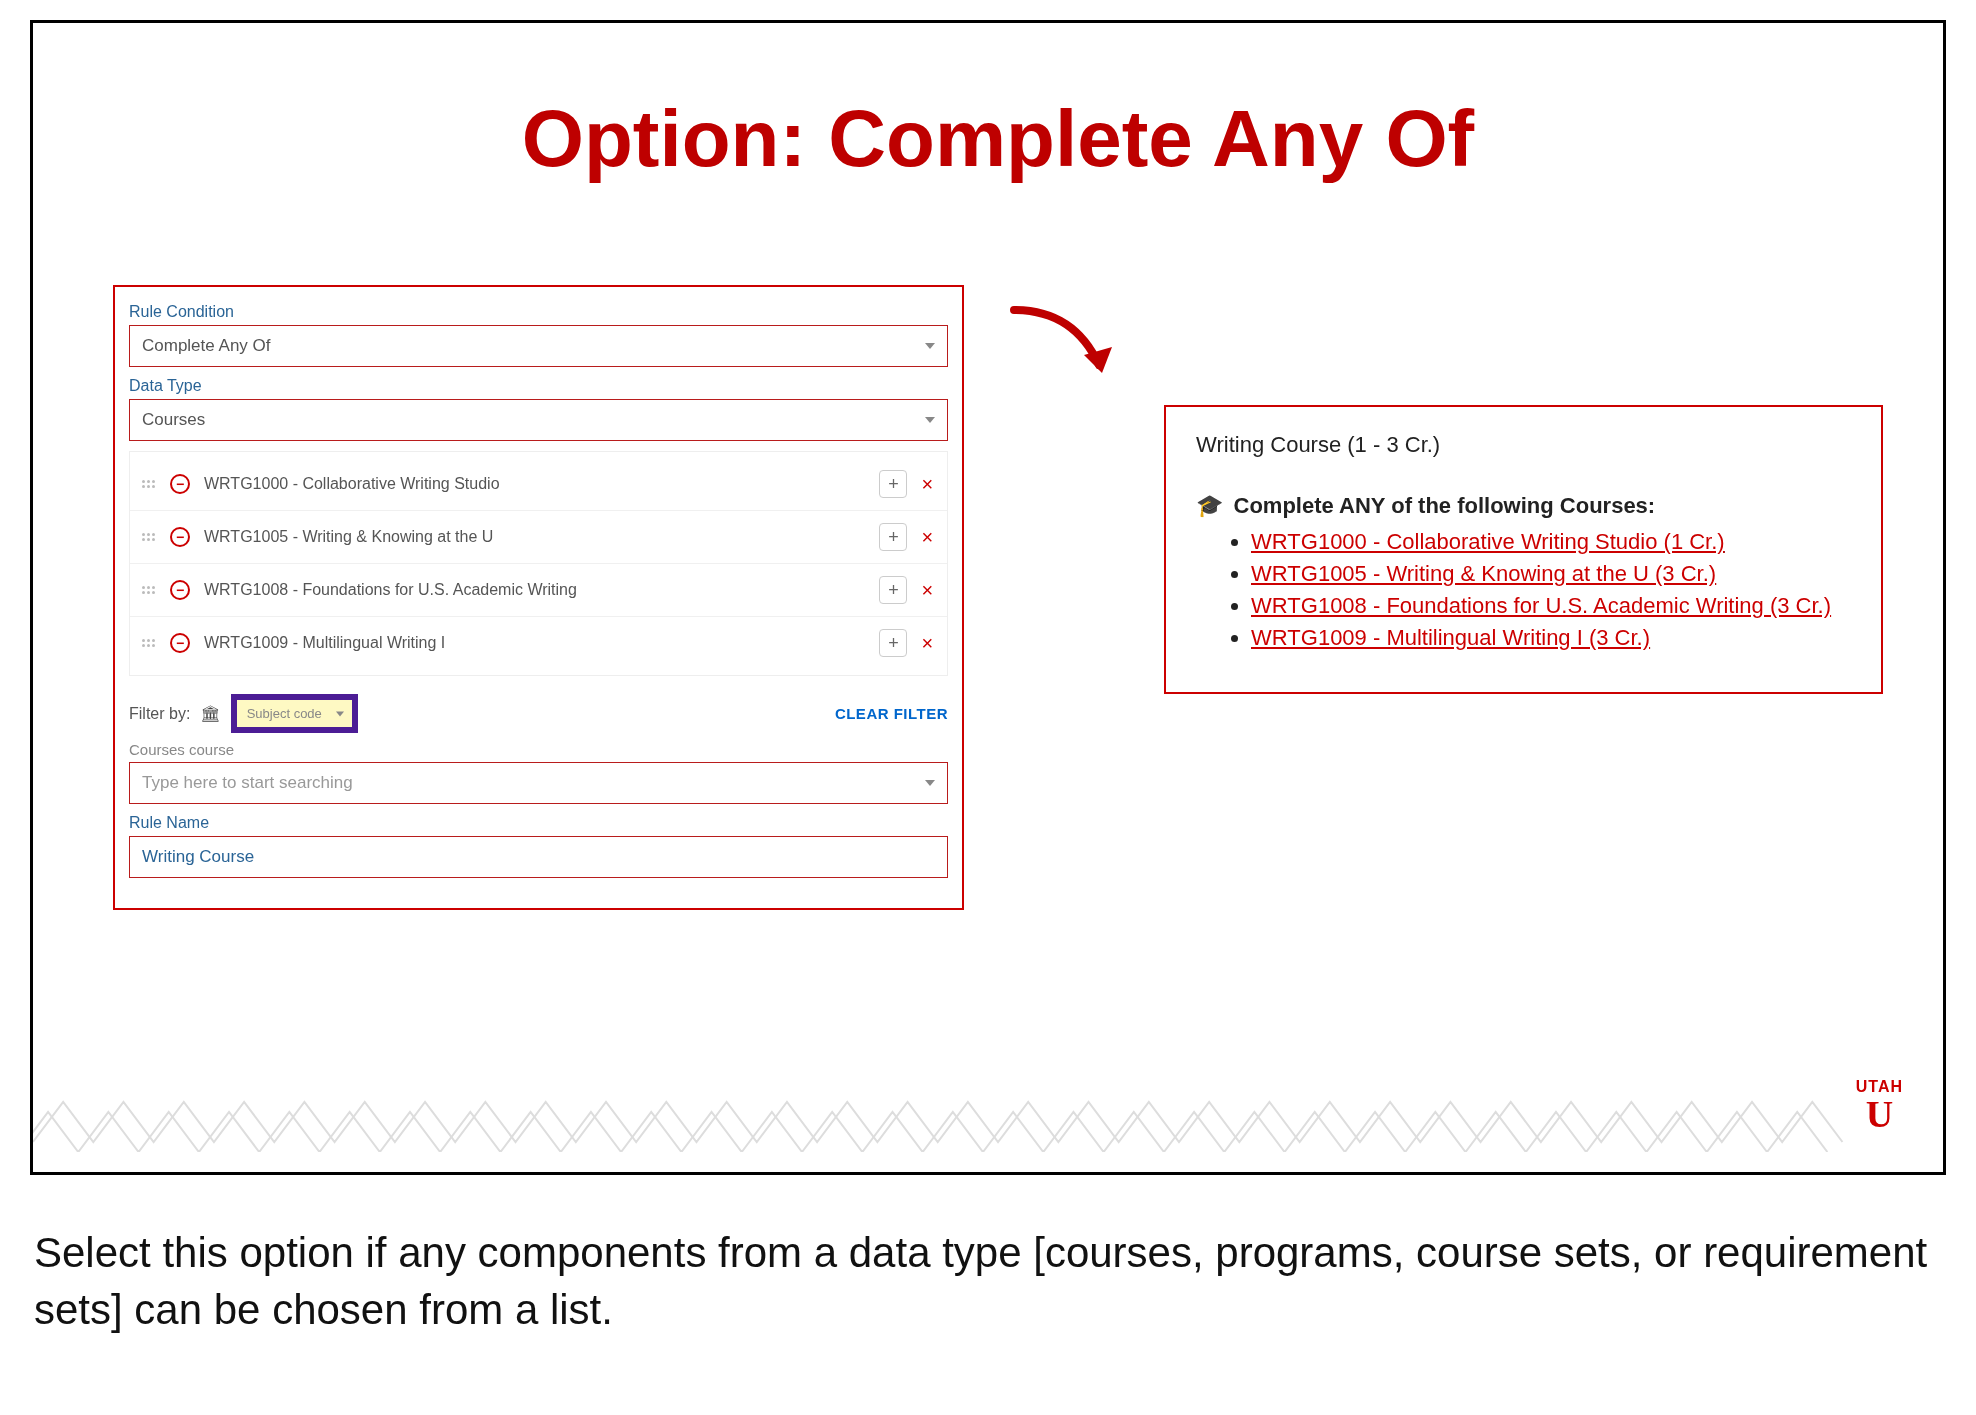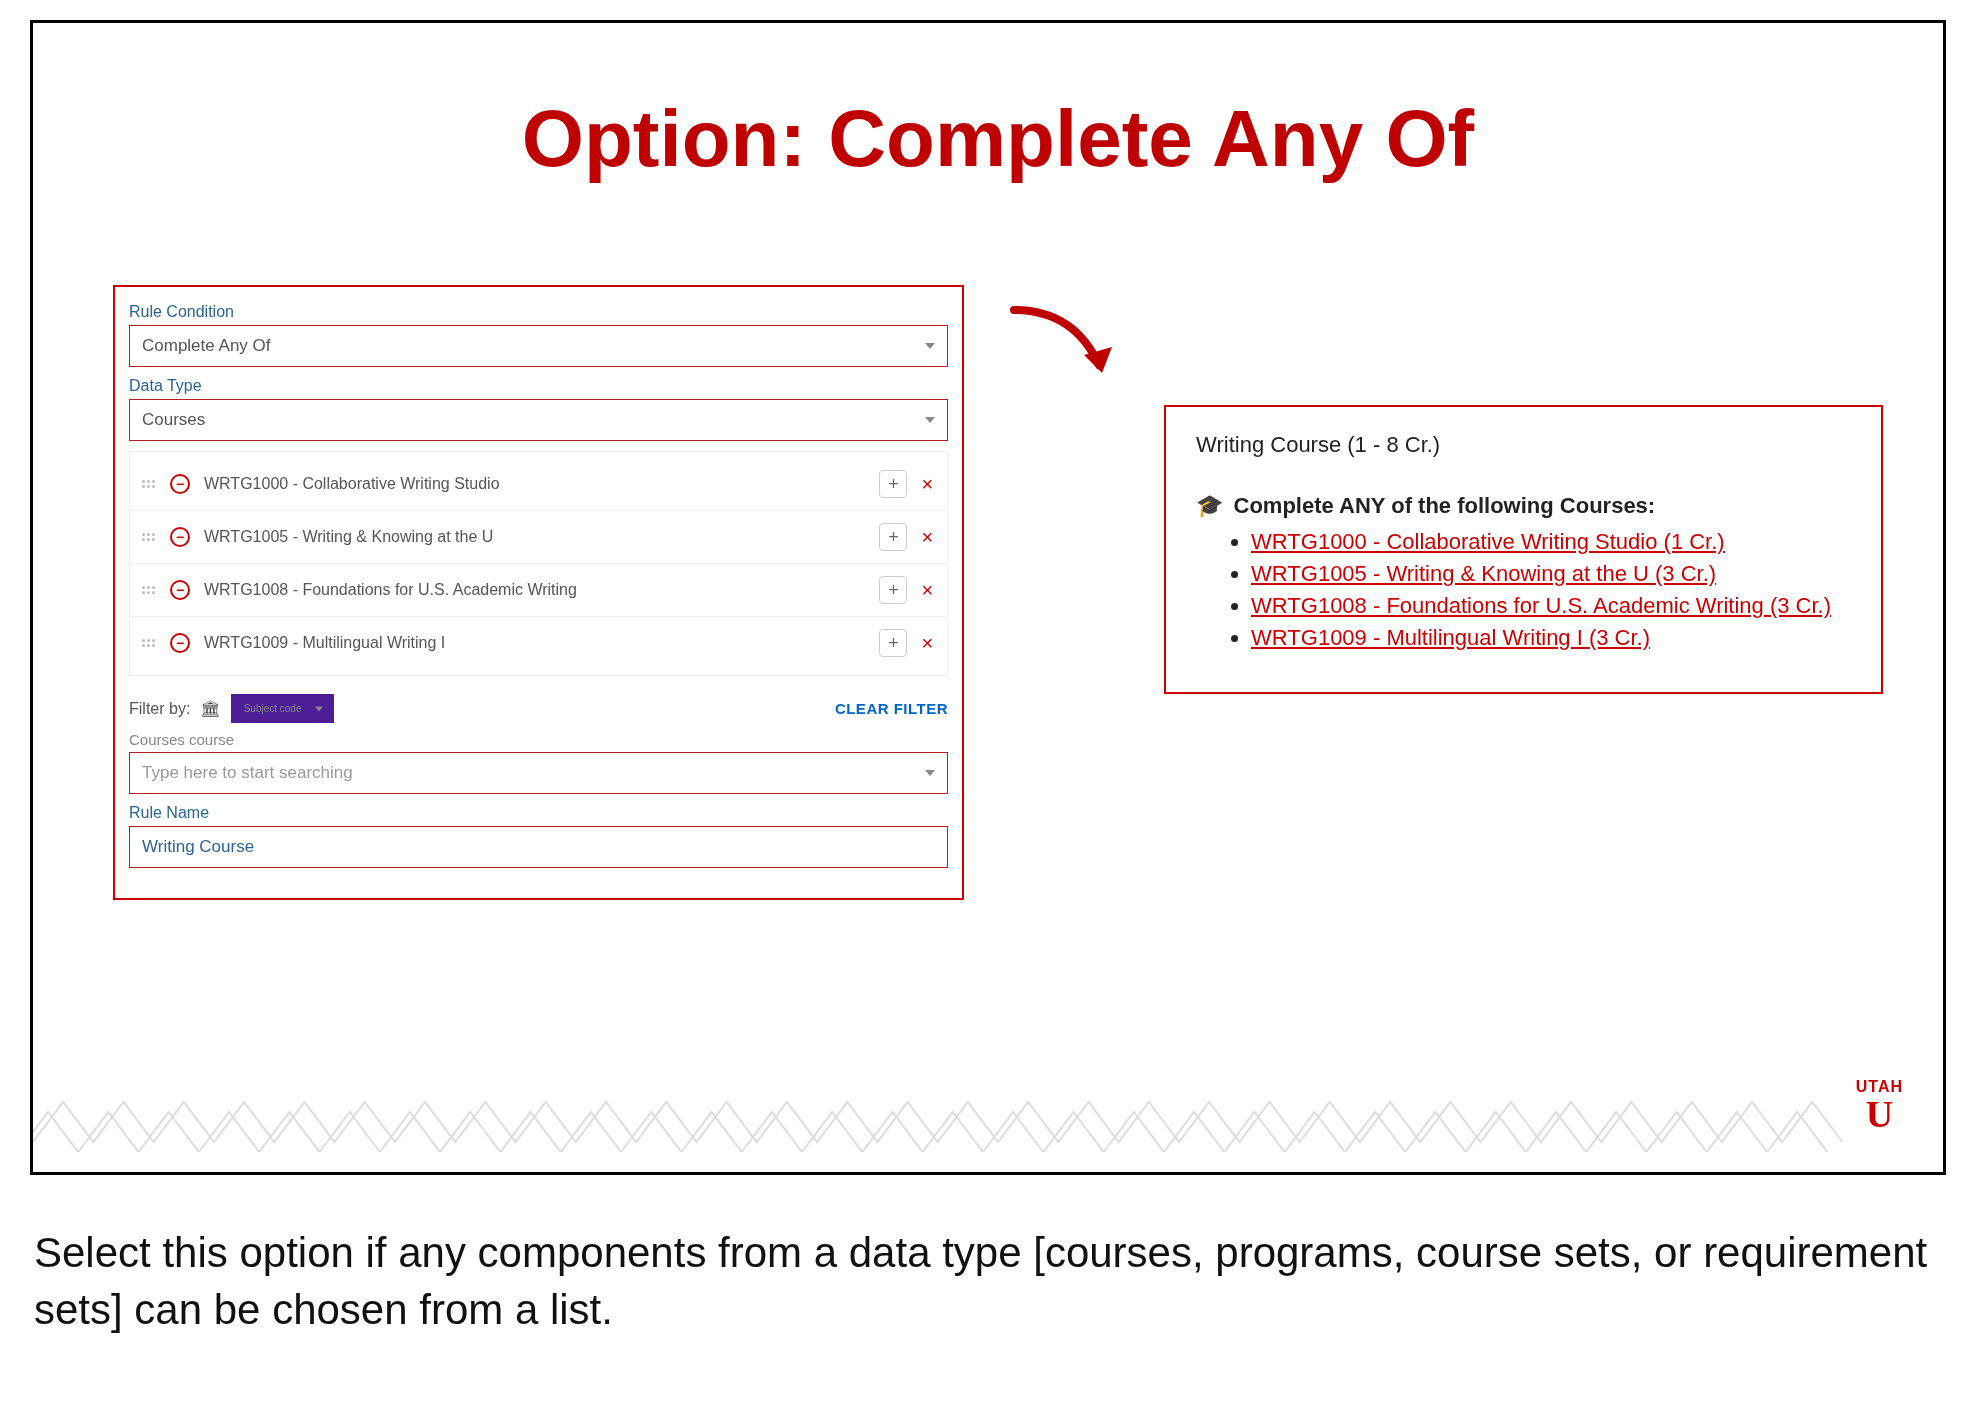--- a/index.html
+++ b/index.html
@@ -82,22 +82,22 @@
   .plus-btn {
     width: 28px; height: 28px; border: 1px solid #ccc; border-radius: 4px;
     display: flex; align-items: center; justify-content: center;
     font-size: 18px; color: #666; background:#fff;
   }
   .x-btn { color: #cc0000; font-size: 20px; padding: 0 4px; }
   .filter-row { display: flex; align-items: center; gap: 10px; margin-bottom: 8px; }
   .filter-label { font-size: 16px; color: #555; }
   .building-icon { font-size: 16px; color:#444; }
   .subject-code {
-    border: 3px solid #4c1d95; padding: 6px 30px 6px 10px; font-size: 10px; color:#888;
-    position: relative; background:#4c1d95;
+    border: 6px solid #4c1d95; padding: 6px 30px 6px 10px; font-size: 13px; color:#888;
+    position: relative; background:#fef9c3;
   }
   .subject-code::after {
     content:""; position:absolute; right:8px; top:50%;
     border-left:4px solid transparent; border-right:4px solid transparent;
     border-top:5px solid #888; transform:translateY(-50%);
   }
   .clear-filter { margin-left: auto; color: #0066cc; font-size: 15px; font-weight: 600; letter-spacing: 0.5px; }
   .small-label { font-size: 15px; color:#888; margin-bottom: 4px; }
   .arrow-area { width: 120px; padding-top: 10px; }
   .right-panel {
@@ -237,21 +237,21 @@
     </div>
 
     <div class="arrow-area">
       <svg width="120" height="100" viewBox="0 0 120 100">
         <path d="M 10 15 Q 70 15 95 70" stroke="#be0000" stroke-width="8" fill="none" stroke-linecap="round"></path>
         <path d="M 80 60 L 98 78 L 108 52 Z" fill="#be0000"></path>
       </svg>
     </div>
 
     <div class="right-panel">
-      <div class="right-title">Writing Course (1 - 8 Cr.)</div>
+      <div class="right-title">Writing Course (1 - 3 Cr.)</div>
       <div class="complete-line">
         <span class="grad-cap">🎓</span>
         <span>Complete ANY of the following Courses:</span>
       </div>
       <ul class="course-links">
         <li><a href="#">WRTG1000 - Collaborative Writing Studio (1 Cr.)</a></li>
         <li><a href="#">WRTG1005 - Writing &amp; Knowing at the U (3 Cr.)</a></li>
         <li><a href="#">WRTG1008 - Foundations for U.S. Academic Writing (3 Cr.)</a></li>
         <li><a href="#">WRTG1009 - Multilingual Writing I (3 Cr.)</a></li>
       </ul>

